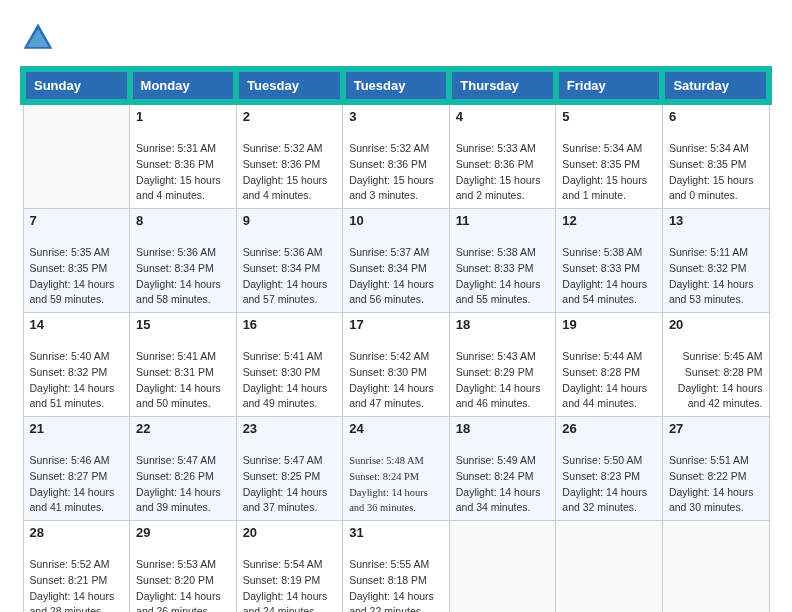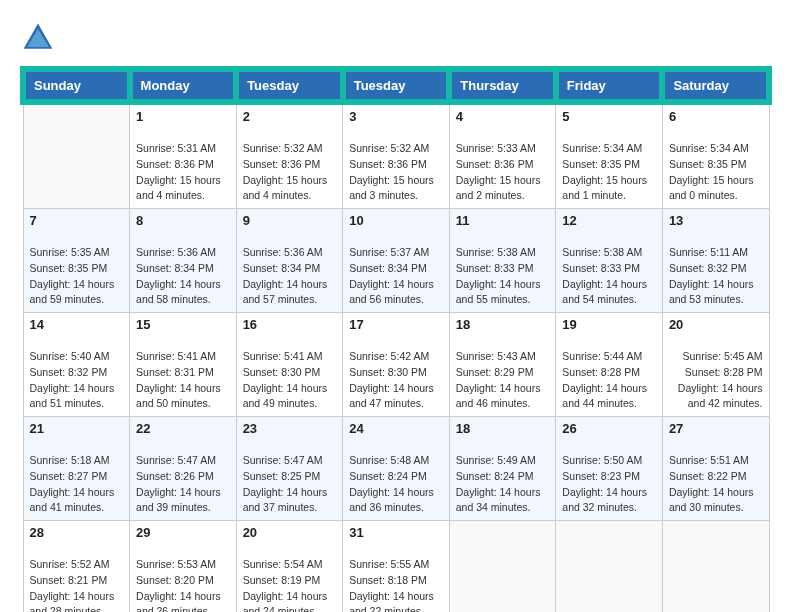--- a/index.html
+++ b/index.html
@@ -270,42 +270,42 @@
           <span class="day-number">20</span>
           <div class="day-info" style="white-space: pre-line; text-align: right;">Sunrise: 5:45 AM
 Sunset: 8:28 PM
 Daylight: 14 hours
 and 42 minutes.</div>
         </td>
       </tr>
       <tr>
         <td>
           <span class="day-number">21</span>
-          <div class="day-info" style="white-space: pre-line;">Sunrise: 5:18 AM
+          <div class="day-info" style="white-space: pre-line;">Sunrise: 5:46 AM
 Sunset: 8:27 PM
 Daylight: 14 hours
 and 41 minutes.</div>
         </td>
         <td>
           <span class="day-number">22</span>
           <div class="day-info" style="white-space: pre-line;">Sunrise: 5:47 AM
 Sunset: 8:26 PM
 Daylight: 14 hours
 and 39 minutes.</div>
         </td>
         <td>
           <span class="day-number">23</span>
           <div class="day-info" style="white-space: pre-line;">Sunrise: 5:47 AM
 Sunset: 8:25 PM
 Daylight: 14 hours
 and 37 minutes.</div>
         </td>
         <td>
           <span class="day-number">24</span>
-          <div class="day-info" style="white-space: pre-line;">Sunrise: 5:48 AM
+          <div class="day-info" style="white-space: pre-line; font-family: Liberation Serif, serif;">Sunrise: 5:48 AM
 Sunset: 8:24 PM
 Daylight: 14 hours
 and 36 minutes.</div>
         </td>
         <td>
           <span class="day-number">18</span>
           <div class="day-info" style="white-space: pre-line;">Sunrise: 5:49 AM
 Sunset: 8:24 PM
 Daylight: 14 hours
 and 34 minutes.</div>

